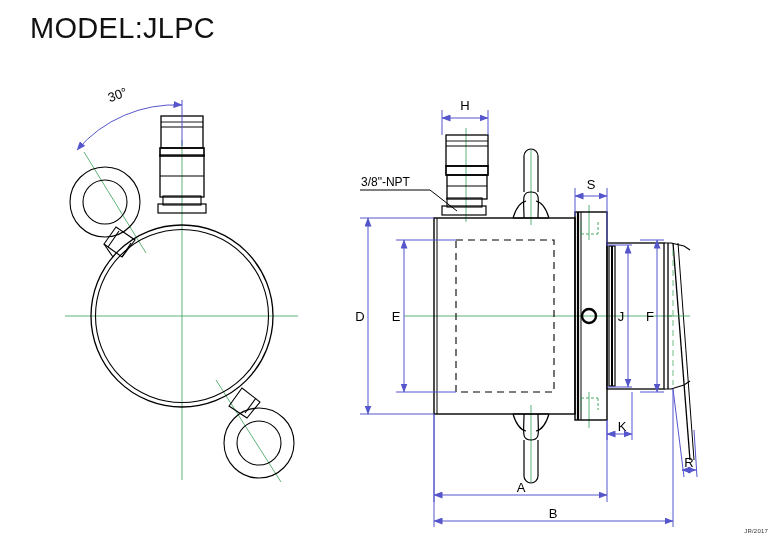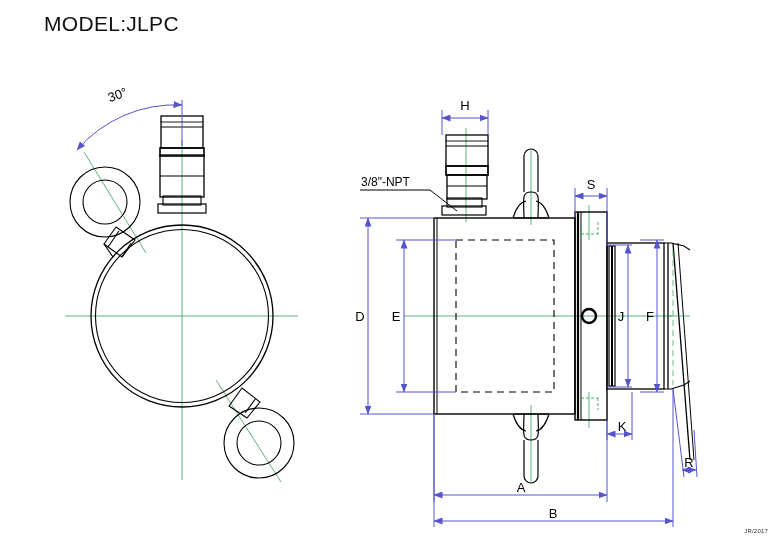--- a/index.html
+++ b/index.html
@@ -3,22 +3,22 @@
 <meta charset="utf-8">
 <style>
   html,body{margin:0;padding:0;background:#ffffff;}
   body{
     width:776px;height:540px;position:relative;overflow:hidden;
     font-family:"Liberation Sans", sans-serif;
     color:#000000;
   }
   #sheet{position:absolute;left:0;top:0;width:776px;height:540px;}
   .title{
-    position:absolute;left:44px;top:12px;
-    font-size:21px;letter-spacing:0.3px;color:#111;
+    position:absolute;left:30px;top:12px;
+    font-size:29px;letter-spacing:0.3px;color:#111;
     font-family:"Liberation Sans", sans-serif;
     white-space:nowrap;
   }
   .revtag{
     position:absolute;right:8px;bottom:6px;
     font-size:6px;color:#333;letter-spacing:0.2px;
     font-family:"Liberation Sans", sans-serif;
   }
   svg{display:block;}
   .dimtext{

